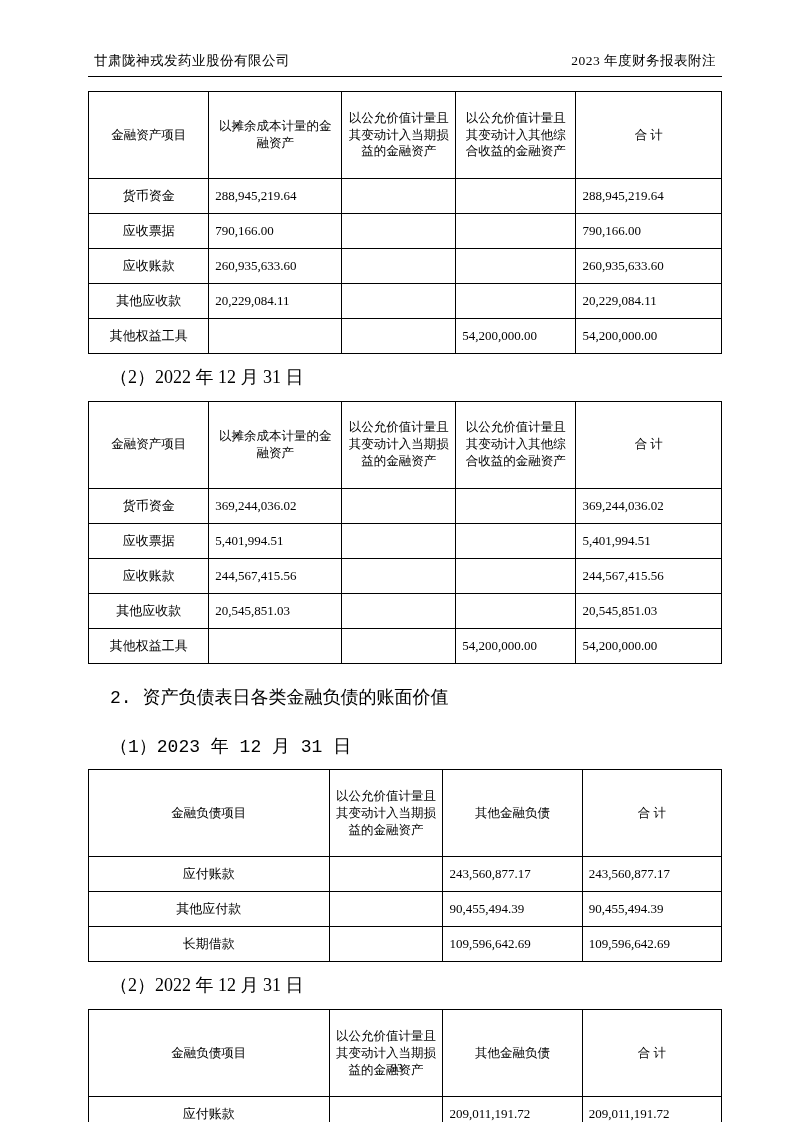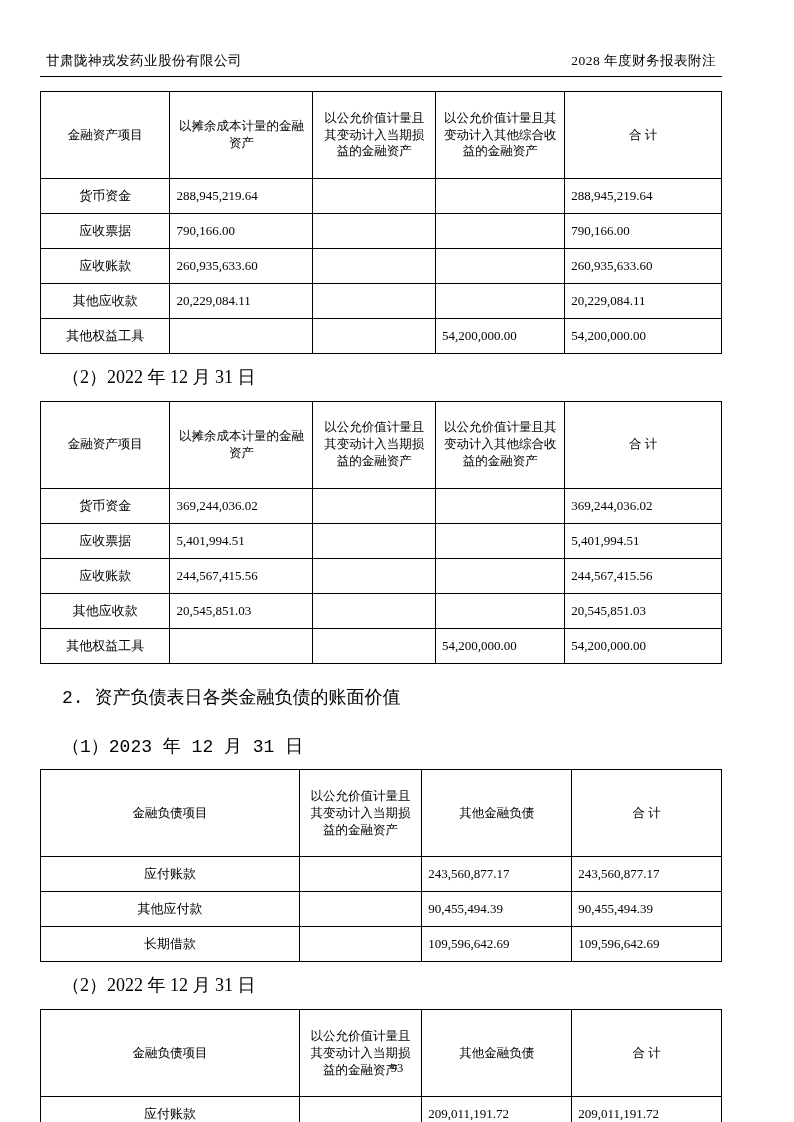--- a/index.html
+++ b/index.html
@@ -12,21 +12,21 @@
     height: 1122px;
     font-family: "Liberation Serif", "DejaVu Serif", serif;
     color: #000000;
     position: relative;
   }
   .page {
     position: relative;
     width: 794px;
     height: 1122px;
     box-sizing: border-box;
-    padding: 52px 72px 40px 40px;
+    padding: 52px 72px 40px 88px;
   }
   .header {
     display: flex;
     justify-content: space-between;
     align-items: baseline;
     font-size: 13.5px;
     margin-bottom: 6px;
     padding: 0 6px;
   }
   .header .left {
@@ -92,21 +92,21 @@
   .liab col.c3 { width: 22%; }
   .liab col.c4 { width: 22%; }
 </style>
 </head>
 <body>
 
 <div class="page">
 
   <div class="header">
     <div class="left">甘肃陇神戎发药业股份有限公司</div>
-    <div class="right">2028 年度财务报表附注</div>
+    <div class="right">2023 年度财务报表附注</div>
   </div>
   <hr class="hr">
 
   <table class="fin asset">
     <colgroup>
         <col class="c1">
         <col class="c2">
         <col class="c3">
         <col class="c4">
         <col class="c5">

